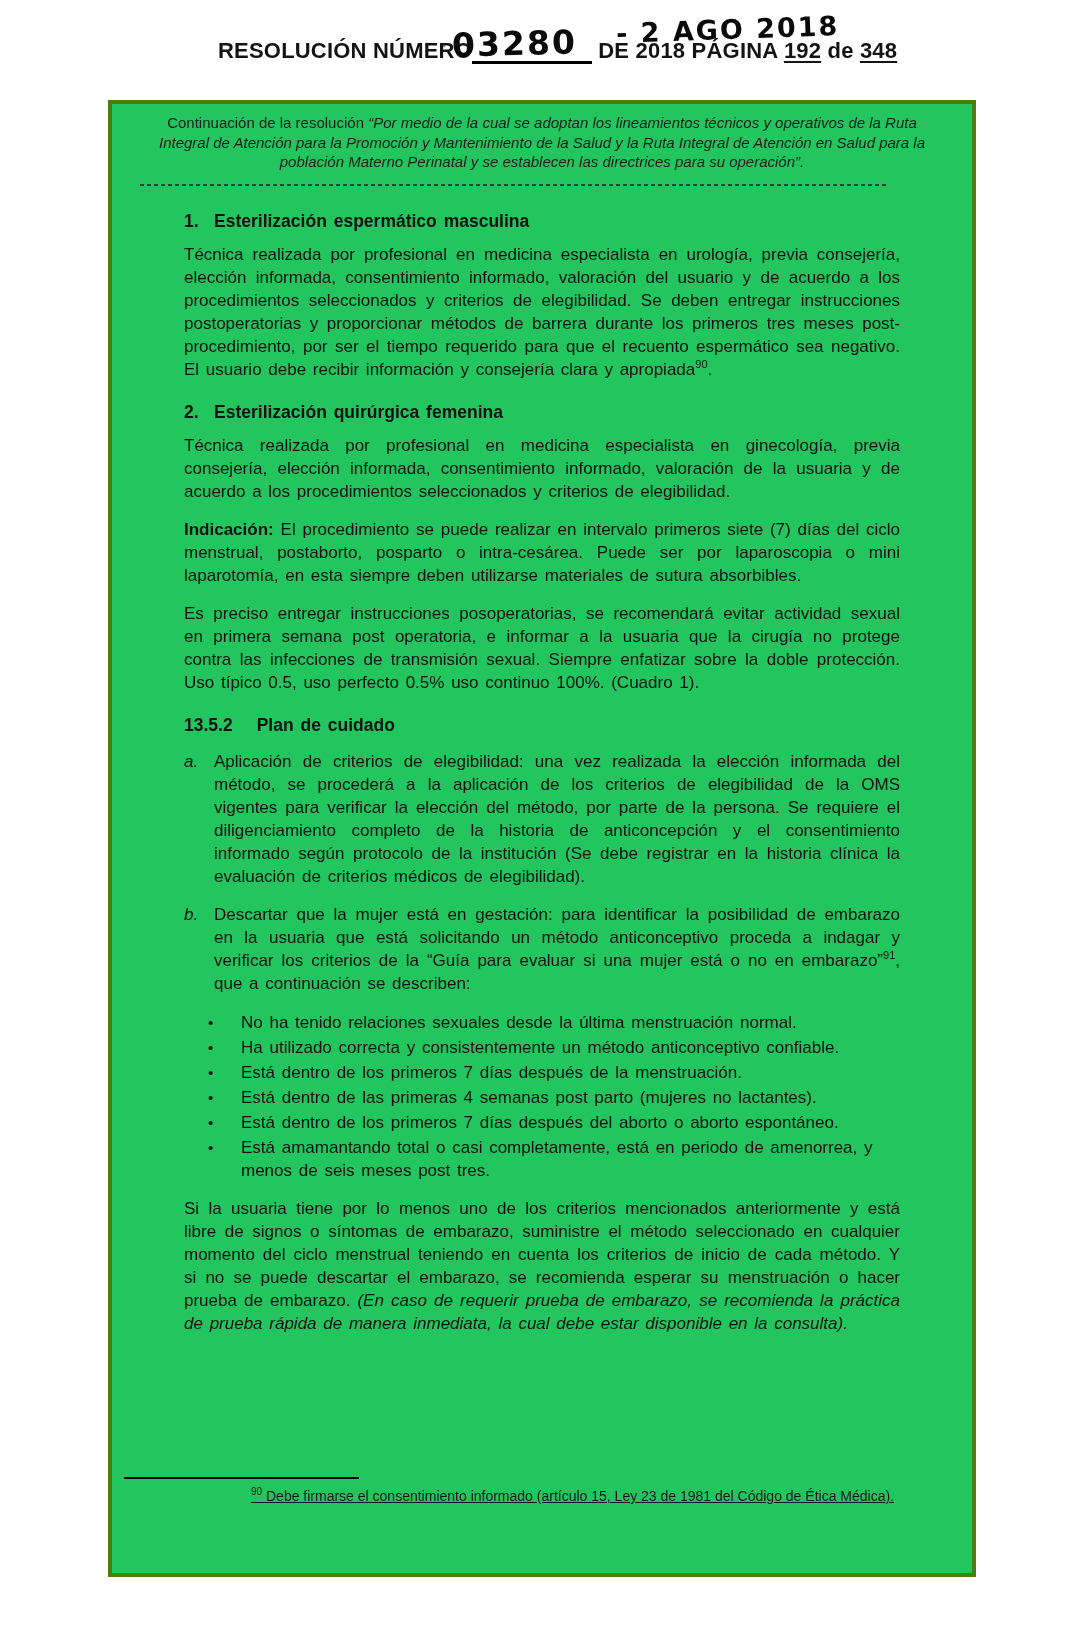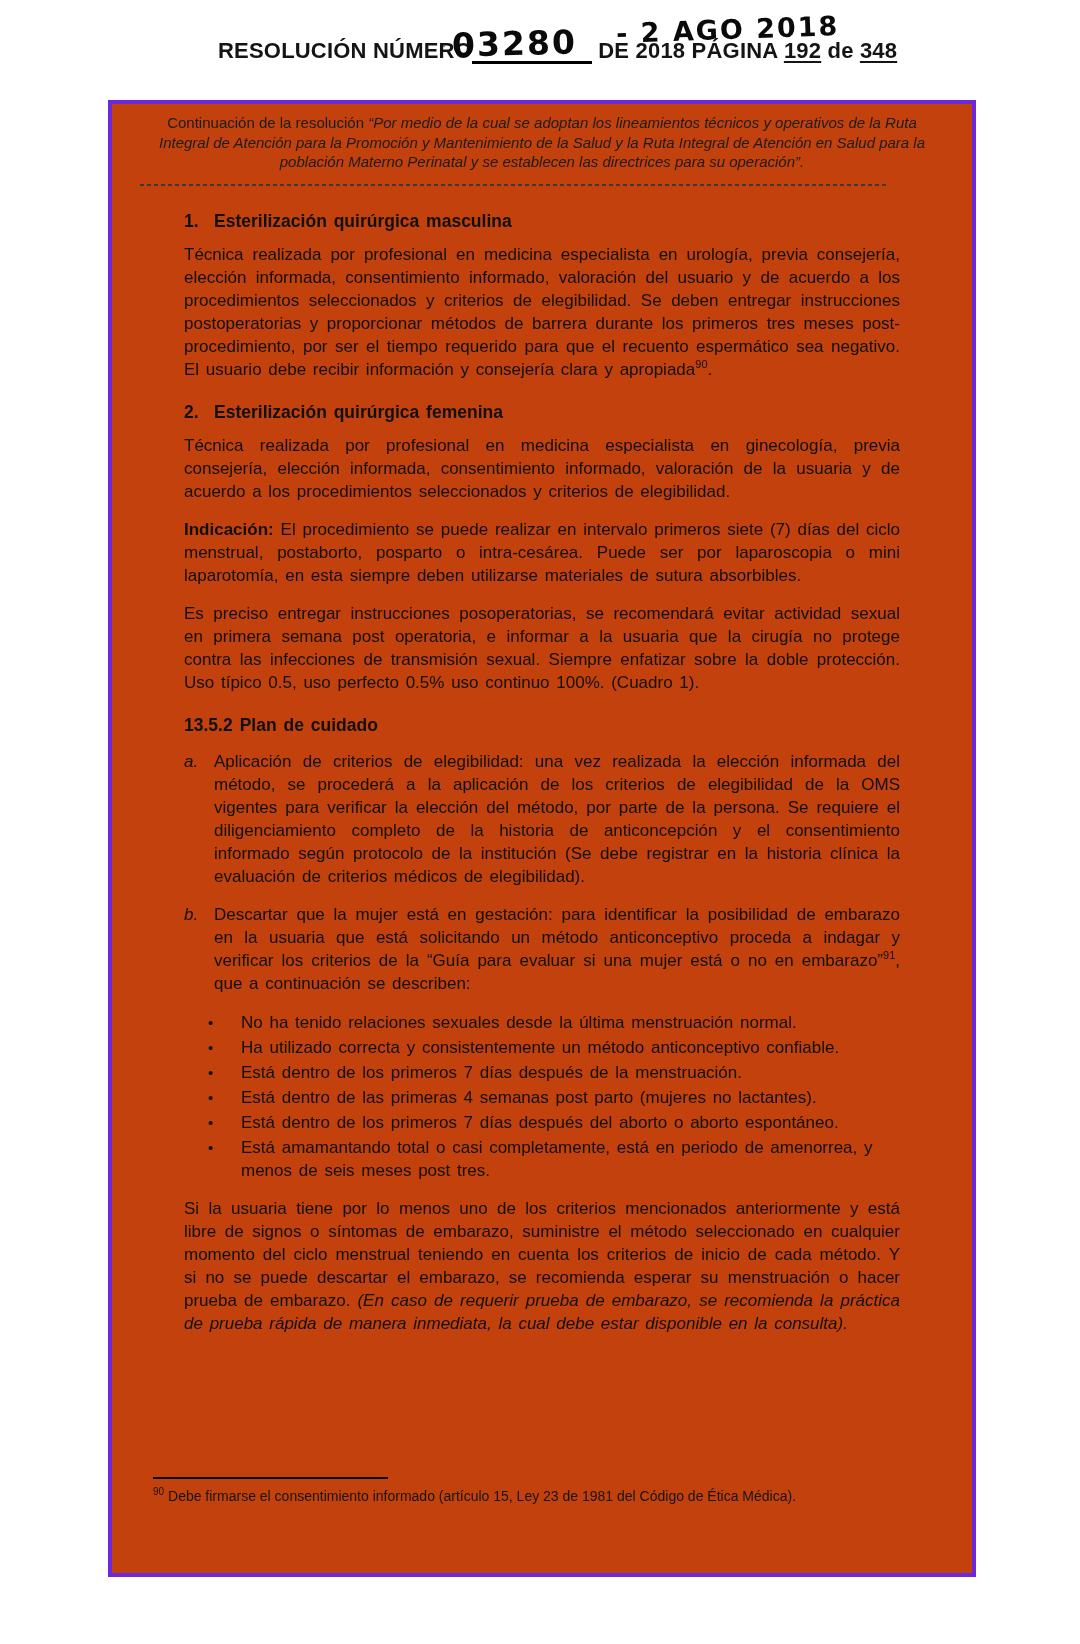--- a/index.html
+++ b/index.html
@@ -36,57 +36,57 @@
   .date-stamp{
     position:absolute;top:14px;left:616px;
     font-family:"DejaVu Sans", sans-serif;
     font-size:27px;font-weight:bold;letter-spacing:2px;
     transform:rotate(-2deg);color:#0a0a0a;white-space:nowrap;
   }
   
   .frame{
     position:absolute;top:100px;left:108px;
     width:868px;height:1477px;
-    border:4px solid #6d28d9;box-sizing:border-box;
-    background:#c2410c;
+    border:4px solid #4d7c0f;box-sizing:border-box;
+    background:#22c55e;
   }
   .continuation{
     margin:9px auto 0;width:92%;
     text-align:center;font-size:15px;line-height:19.5px;color:#1c1c1c;
   }
   .continuation .quote{font-style:italic;}
   .dashes{
     height:2px;margin:12px 84px 0 28px;
     background:repeating-linear-gradient(90deg,#3a3a3a 0 4px,transparent 4px 7px);
   }
   
   .content{
     margin:24px 72px 0 72px;
     font-size:17px;line-height:23px;
     text-align:justify;word-spacing:2px;color:#111;
   }
   .num-heading{display:flex;font-weight:bold;font-size:17.5px;text-align:left;}
   .num-heading .num{width:30px;flex:none;} .mt20{margin-top:20px;} .mt15{margin-top:15px;}
   .mt13{margin-top:13px;} .mt10{margin-top:10px;} .mt16{margin-top:16px;}
-  .plan-heading{display:flex;font-weight:bold;font-size:17.5px;text-align:left;}
+  .plan-heading{display:flex;font-weight:bold;font-size:17.5px;text-align:left;gap:17px;}
   .plan-heading .num{margin-right:7px;}
   .lead-bold{font-weight:bold;}
   .item{display:flex;}
   .item .label{width:30px;flex:none;font-style:italic;}
   .item .itext{flex:1;text-align:justify;}
   .bullets{margin-left:24px;}
   .bullet{display:flex;margin-top:2px;}
   .bullet .marker{width:33px;flex:none;font-size:15px;}
   .bullet .btext{flex:1;text-align:left;}
   .closing .it{font-style:italic;}
   sup{font-size:11px;line-height:0;}
   
   .footnotes{
-    position:absolute;left:41px;bottom:66px;width:770px;
-    font-size:14px;line-height:22px;text-align:left;color:#161616;
+    position:absolute;left:12px;bottom:66px;width:770px;
+    font-size:14px;line-height:22px;text-align:right;color:#161616;text-decoration:underline;
   }
   .fn-divider{width:235px;border-top:2px solid #000;margin-bottom:6px;}
   .fn-row sup{font-size:10px;}
 </style>
 </head>
 <body>
 
 <div class="title-line"><span>RESOLUCIÓN NÚMERO</span><span class="blank-underline"></span><span> DE 2018 PÁGINA </span><span class="pg-num">192</span><span> de </span><span class="pg-num">348</span></div>
 
 <div class="stamp-smudge">· ·</div>
@@ -96,21 +96,21 @@
 <div class="frame">
 
   <p class="continuation"><span>Continuación de la resolución </span><span class="quote">“Por medio de la cual se adoptan los lineamientos técnicos y operativos  de la Ruta Integral de Atención para la Promoción y Mantenimiento de la Salud y la Ruta Integral de Atención en Salud para la población Materno Perinatal y se establecen las directrices para su operación”.</span></p>
 
   <div class="dashes"></div>
 
   <div class="content">
 
     <div class="num-heading">
       <span class="num">1.</span>
-      <span>Esterilización quirúrgica masculina</span>
+      <span>Esterilización espermático masculina</span>
     </div>
     <p class="mt10" style="margin-bottom:0;"><span>Técnica realizada por profesional en medicina especialista en urología, previa consejería, elección informada, consentimiento informado, valoración del usuario y de acuerdo a los procedimientos seleccionados y criterios de elegibilidad. Se deben entregar instrucciones postoperatorias y proporcionar métodos de barrera durante los primeros tres meses post-procedimiento, por ser el tiempo requerido para que el recuento espermático sea negativo. El usuario debe recibir información y consejería clara y apropiada</span><sup>90</sup><span>.</span></p>
 
     <div class="num-heading mt20">
       <span class="num">2.</span>
       <span>Esterilización quirúrgica femenina</span>
     </div>
     <p class="mt10" style="margin-bottom:12px;">Técnica realizada por profesional en medicina especialista en ginecología, previa consejería, elección informada, consentimiento informado, valoración de la usuaria y de acuerdo a los procedimientos seleccionados y criterios de elegibilidad.</p>
 
     <p class="mt15" style="margin-bottom:0;"><span class="lead-bold">Indicación:</span><span> El procedimiento se puede realizar en intervalo primeros siete (7) días del ciclo menstrual, postaborto, posparto o intra-cesárea. Puede ser por laparoscopia o mini laparotomía, en esta siempre deben utilizarse materiales de sutura absorbibles.</span></p>

